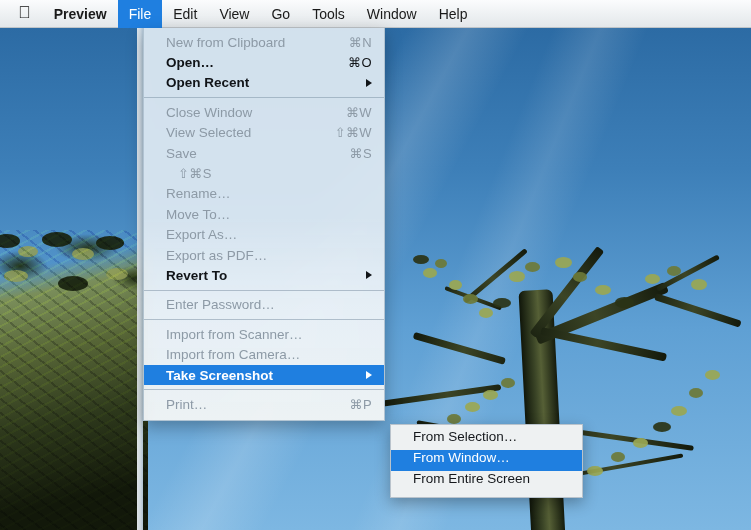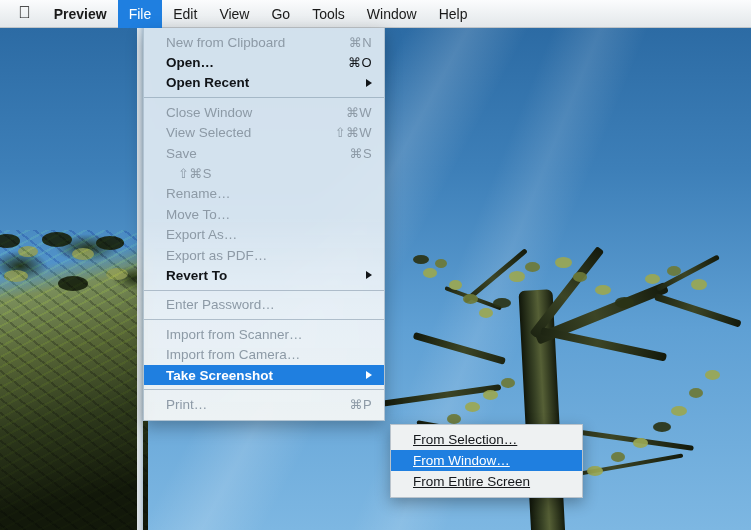--- a/index.html
+++ b/index.html
@@ -167,24 +167,24 @@
   
   #submenu {
     position:absolute; left:390px; top:424px; width:193px;
     background:#eef1f2;
     border:1px solid rgba(150,165,178,.6);
     box-shadow:0 5px 14px rgba(0,0,0,.30);
     padding:4px 0 5px 0;
     z-index:70;
   }
   .smi {
-    height:21px; display:flex; align-items:center;
+    height:21px; display:flex; align-items:flex-start;
     padding:0 12px 0 22px;
     font-size:13.5px; color:#15181c;
-    white-space:nowrap; cursor:default;text-decoration:underline;
+    white-space:nowrap; cursor:default;
   }
   .smi.sel { background:#1f7fe0; color:#ffffff; }
 </style>
 </head>
 <body>
 
 <div id="screen">
 
   <div id="desktop">
 

